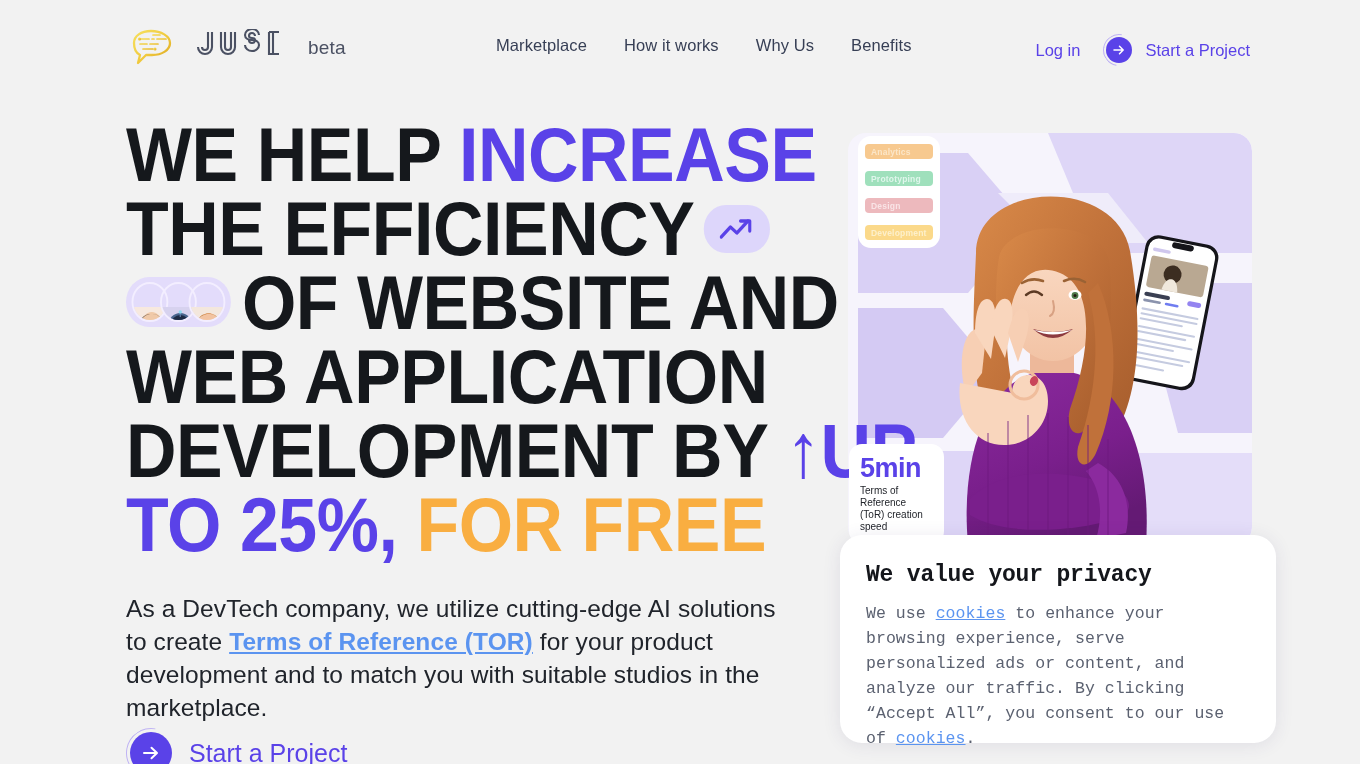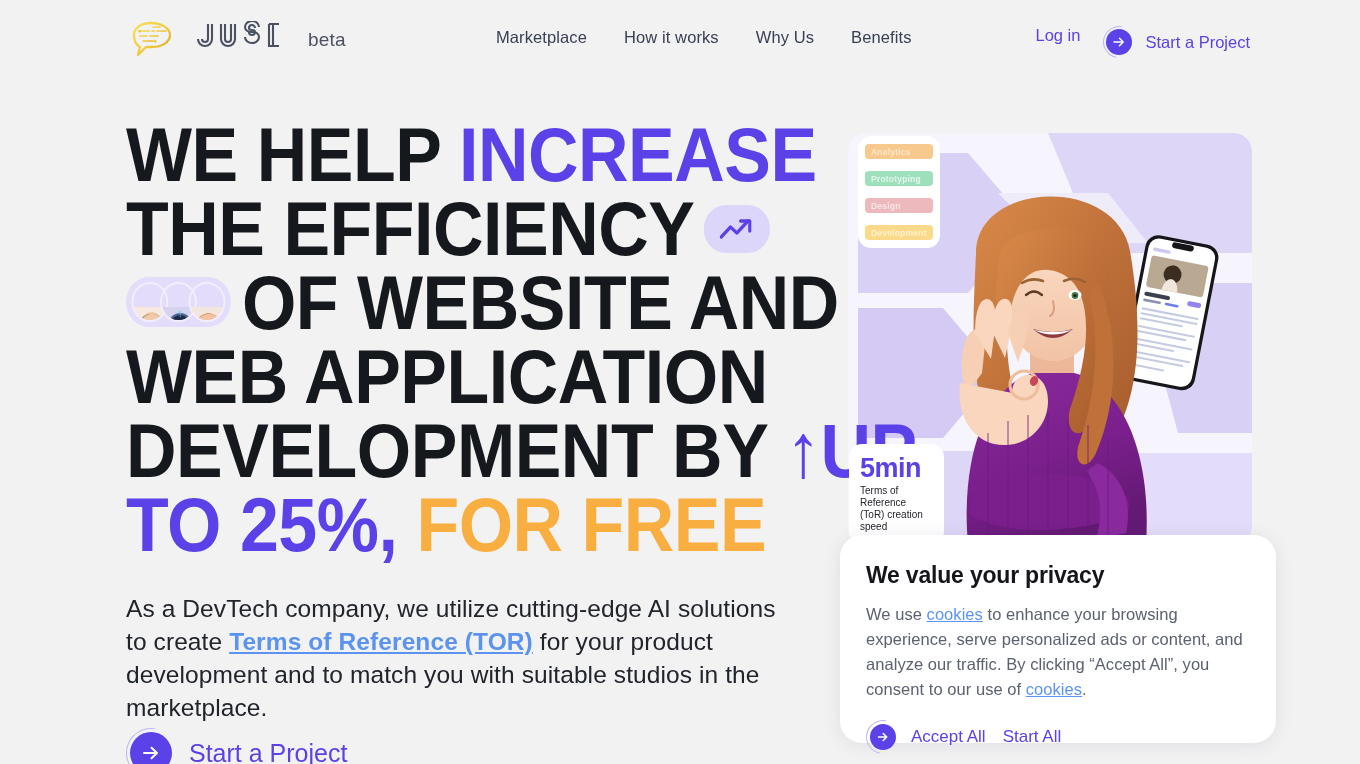--- a/index.html
+++ b/index.html
@@ -6,38 +6,38 @@
   html, body {
     width: 1360px; height: 764px;
     background: #f2f2f2;
     font-family: "Liberation Sans", sans-serif;
     overflow: hidden;
   }
   #page { position: relative; width: 1360px; height: 764px; background: #f2f2f2; }
 
   
   .header {
-    position: absolute; top: 8px; left: 0; width: 1360px; height: 62px;
+    position: absolute; top: 16px; left: 0; width: 1360px; height: 62px;
     display: flex; align-items: center;
   }
   .brand { position: absolute; left: 126px; top: 10px; display: flex; align-items: center; gap: 9px; }
   .brand-mark { width: 56px; height: 40px; display: block; }
   .brand-word { display: block; }
   .brand-beta {
     font-size: 19px; color: #4b5163; letter-spacing: .2px;
     font-family: "Liberation Sans", sans-serif; margin-left: 4px; margin-top: 4px;
   }
 
   .nav { position: absolute; left: 496px; top: 20px; display: flex; gap: 37px; }
   .nav a {
     font-size: 16.5px; color: #373f55; text-decoration: none; letter-spacing: .1px;
     font-family: "Liberation Sans", sans-serif; white-space: nowrap;
   }
 
-  .header-right { position: absolute; right: 110px; top: 18px; display: flex; align-items: flex-start; gap: 23px; }
+  .header-right { position: absolute; right: 110px; top: 18px; display: flex; align-items: center; gap: 23px; }
   .login-link { font-size: 16.5px; color: #5a42e8; text-decoration: none; white-space: nowrap; }
   .cta-inline { display: flex; align-items: center; gap: 10px; }
   .cta-text { font-size: 16.5px; color: #5a42e8; white-space: nowrap; }
 
   
   .arrow-btn { position: relative; display: inline-block; }
   .arrow-btn .ring {
     position: absolute; inset: 0; border-radius: 50%;
     border: 1.4px solid #bfb3f4; transform: rotate(-35deg);
     border-right-color: transparent; border-bottom-color: transparent;
@@ -133,21 +133,21 @@
     line-height: 28px; letter-spacing: -.5px;
   }
   .min-sub { font-size: 10px; line-height: 12px; color: #23262c; margin-top: 3px; }
 
   
   .cookie {
     position: absolute; left: 840px; top: 535px;
     width: 436px; height: 208px;
     background: #ffffff; border-radius: 22px;
     box-shadow: 0 2px 18px rgba(60,50,110,.10);
-    padding: 27px 26px 0 26px; z-index: 10;
+    padding: 27px 26px 0 26px; z-index: 10; font-family: Liberation Mono, monospace;
   }
   .cookie-title { font-size: 23px; font-weight: bold; color: #14161b; letter-spacing: -.2px; }
   .cookie-body {
     margin-top: 13px; font-size: 16.5px; line-height: 25px;
     color: #5b6170; letter-spacing: .05px;
   }
   .cookie-link { color: #5b94f0; }
   .cookie-actions { margin-top: 18px; display: flex; align-items: center; gap: 17px; }
   .cookie-accept { font-size: 17px; color: #5a42e8; white-space: nowrap; }
   .cookie-reject { font-size: 17px; color: #5a42e8; white-space: nowrap; }

